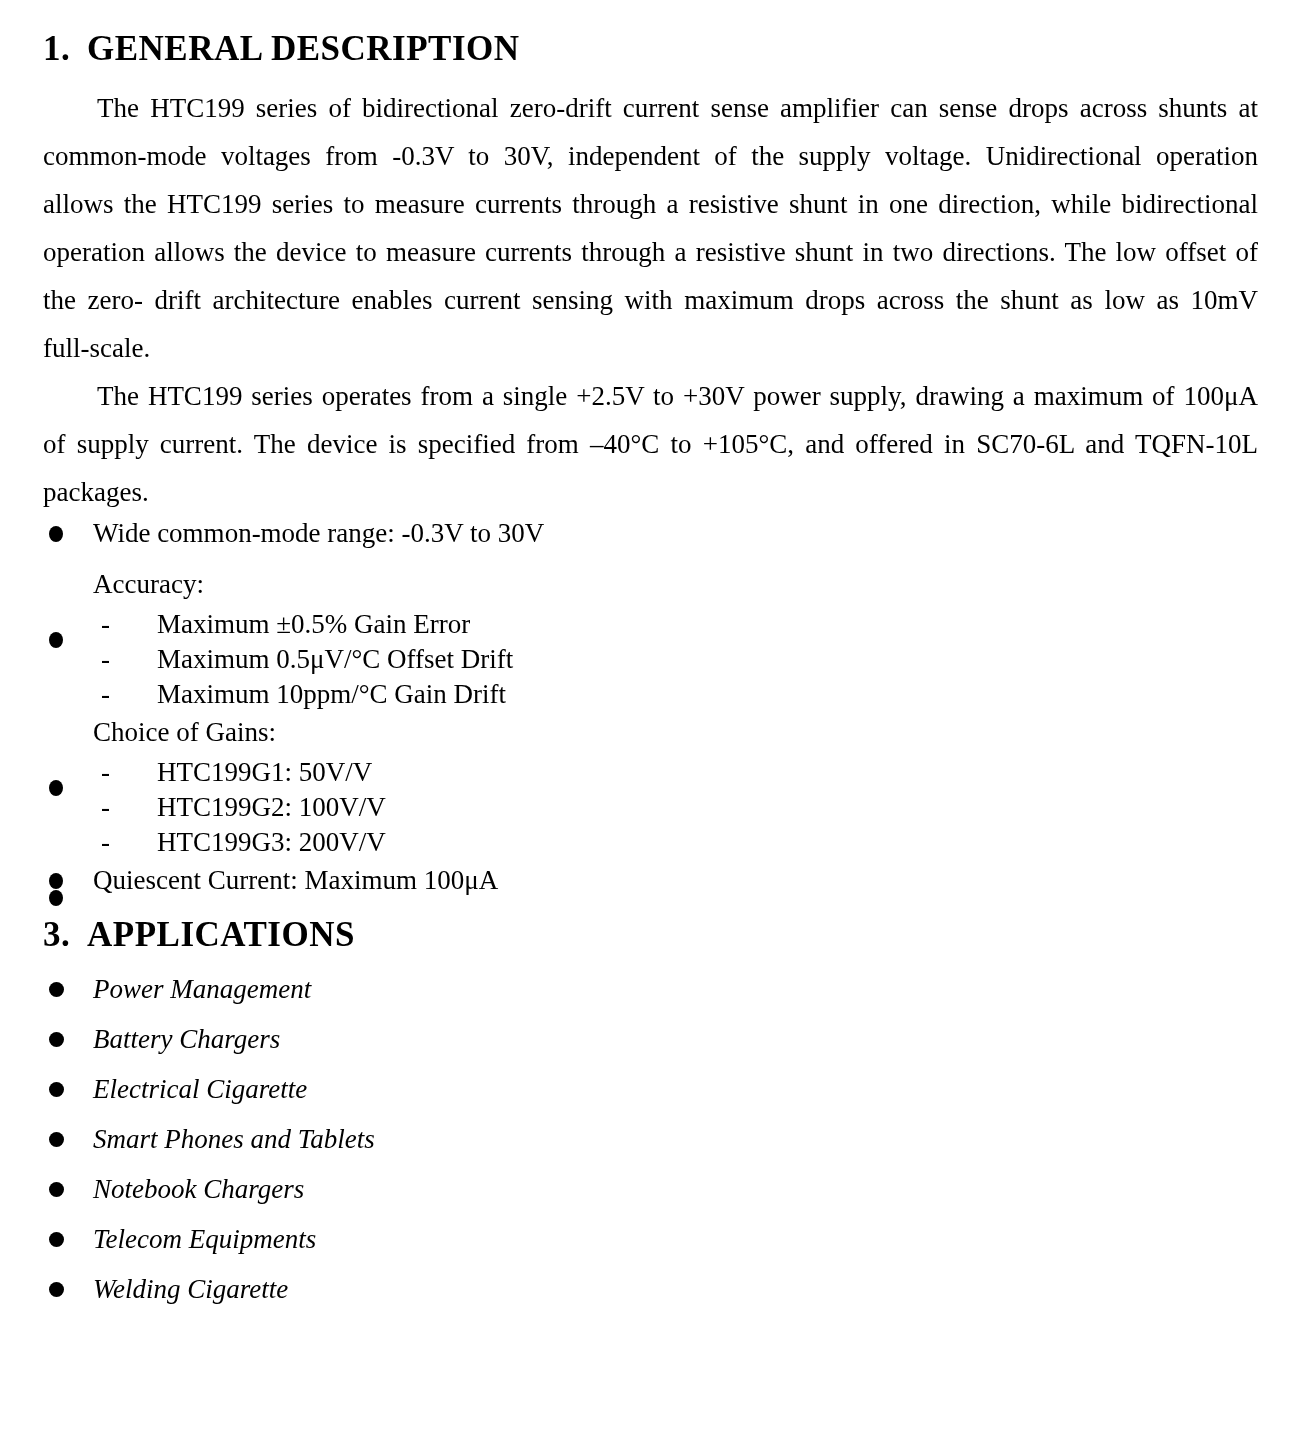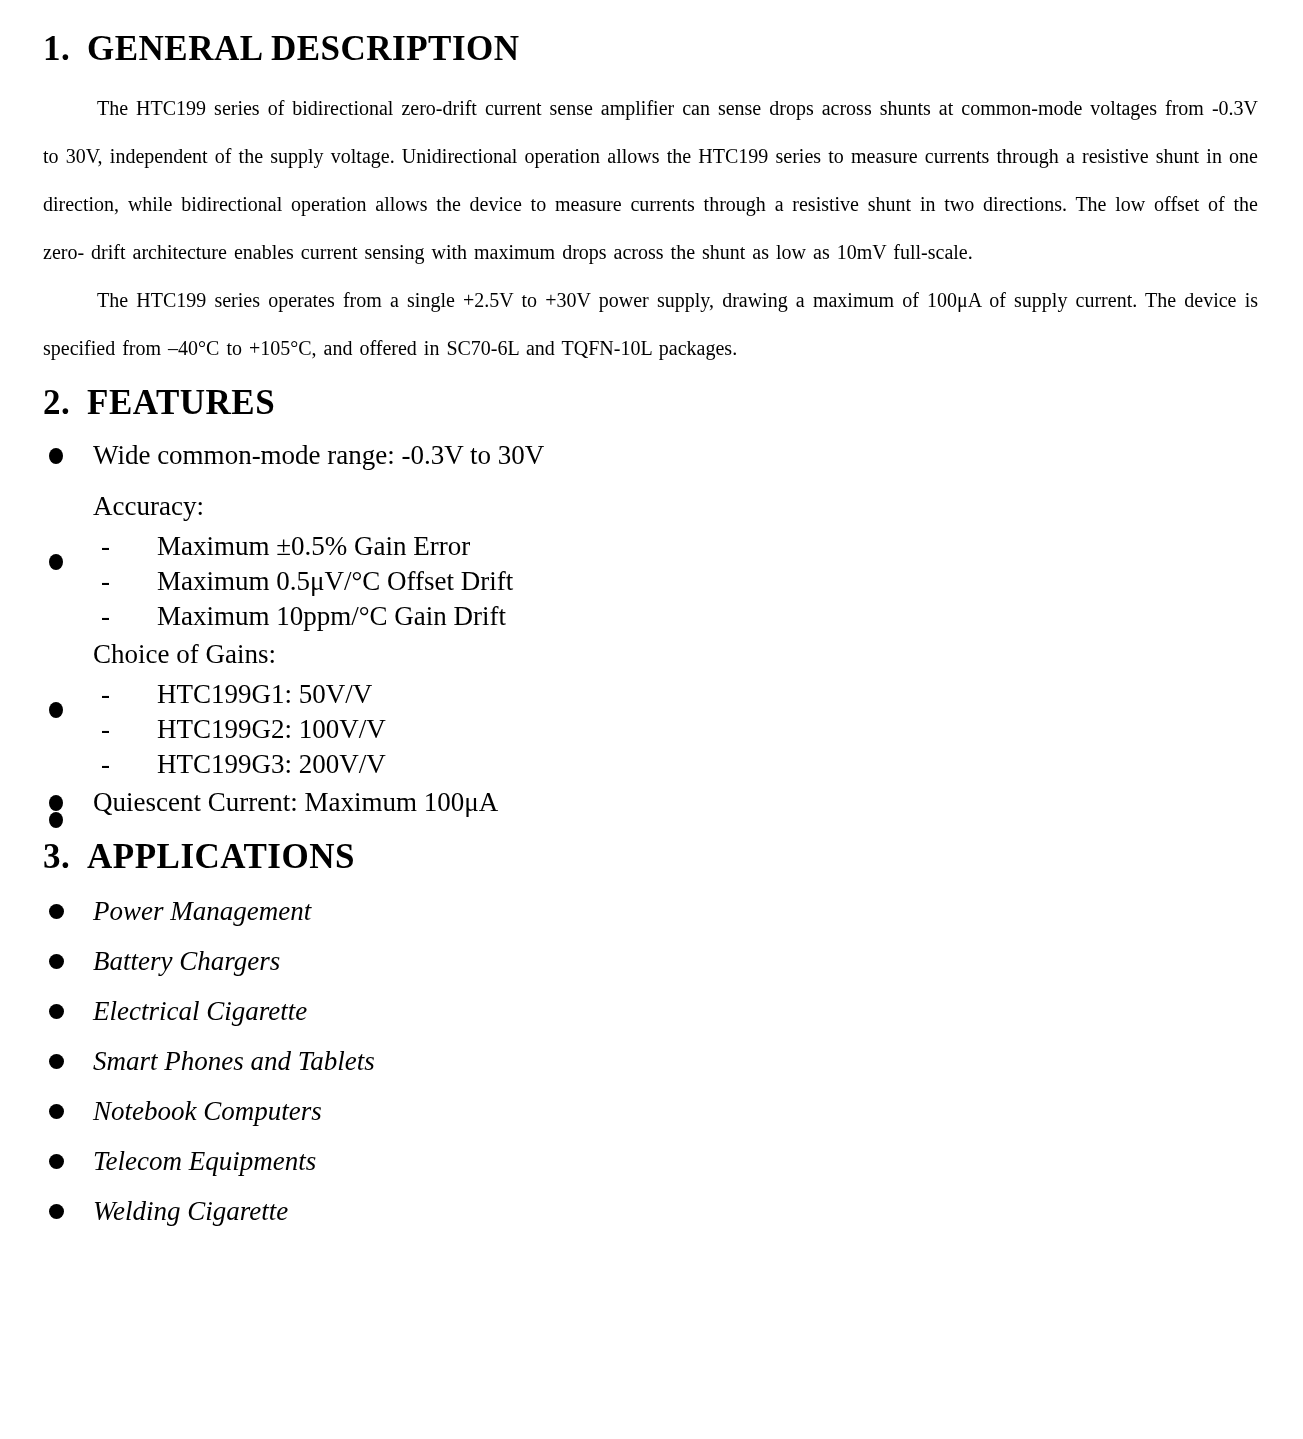--- a/index.html
+++ b/index.html
@@ -29,21 +29,21 @@
   }
   .sec-heading .sec-num {
     display: inline-block;
     min-width: 44px;
   }
   #heading-general { margin: 4px 0 14px 0; }
   #heading-features { margin: 10px 0 14px 0; }
   #heading-applications { margin: 16px 0 8px 0; }
 
   .body-para {
-    font-size: 20px;
+    font-size: 27px;
     line-height: 48px;
     text-align: justify;
     text-indent: 54px;
     margin: 0;
     word-spacing: 2px;
   }
 
   ul.plain-list {
     list-style: none;
     margin: 0;
@@ -96,21 +96,20 @@
 </head>
 <body>
 
 <div class="page">
 
   <h1 class="sec-heading" id="heading-general"><span class="sec-num">1.</span><span>GENERAL DESCRIPTION</span></h1>
 
   <p class="body-para">The HTC199 series of bidirectional zero-drift current sense amplifier can sense drops across shunts at common-mode voltages from -0.3V to 30V, independent of the supply voltage. Unidirectional operation allows the HTC199 series to measure currents through a resistive shunt in one direction, while bidirectional operation allows the device to measure currents through a resistive shunt in two directions. The low offset of the zero- drift architecture enables current sensing with maximum drops across the shunt as low as 10mV full-scale.</p>
   <p class="body-para">The HTC199 series operates from a single +2.5V to +30V power supply, drawing a maximum of 100μA of supply current. The device is specified from –40°C to +105°C, and offered in SC70-6L and TQFN-10L packages.</p>
 
-  <h1 class="sec-heading" id="heading-features"><span class="sec-num">2.</span><span>FEATURES</span></h1>
 
   <ul class="plain-list">
     <li class="f-item">
       <span class="bullet-dot"></span>
       <span>Wide common-mode range: -0.3V to 30V</span>
     </li>
     <li class="f-item spaced">
       <span class="bullet-dot"></span>
       <span>Accuracy:</span>
       <ul class="sub-list">
@@ -169,21 +168,21 @@
     <li class="a-item">
       <span class="bullet-dot"></span>
       <span>Electrical Cigarette</span>
     </li>
     <li class="a-item">
       <span class="bullet-dot"></span>
       <span>Smart Phones and Tablets</span>
     </li>
     <li class="a-item">
       <span class="bullet-dot"></span>
-      <span>Notebook Computers</span>
+      <span>Notebook Chargers</span>
     </li>
     <li class="a-item">
       <span class="bullet-dot"></span>
       <span>Telecom Equipments</span>
     </li>
     <li class="a-item">
       <span class="bullet-dot"></span>
       <span>Welding Cigarette</span>
     </li>
   </ul>

